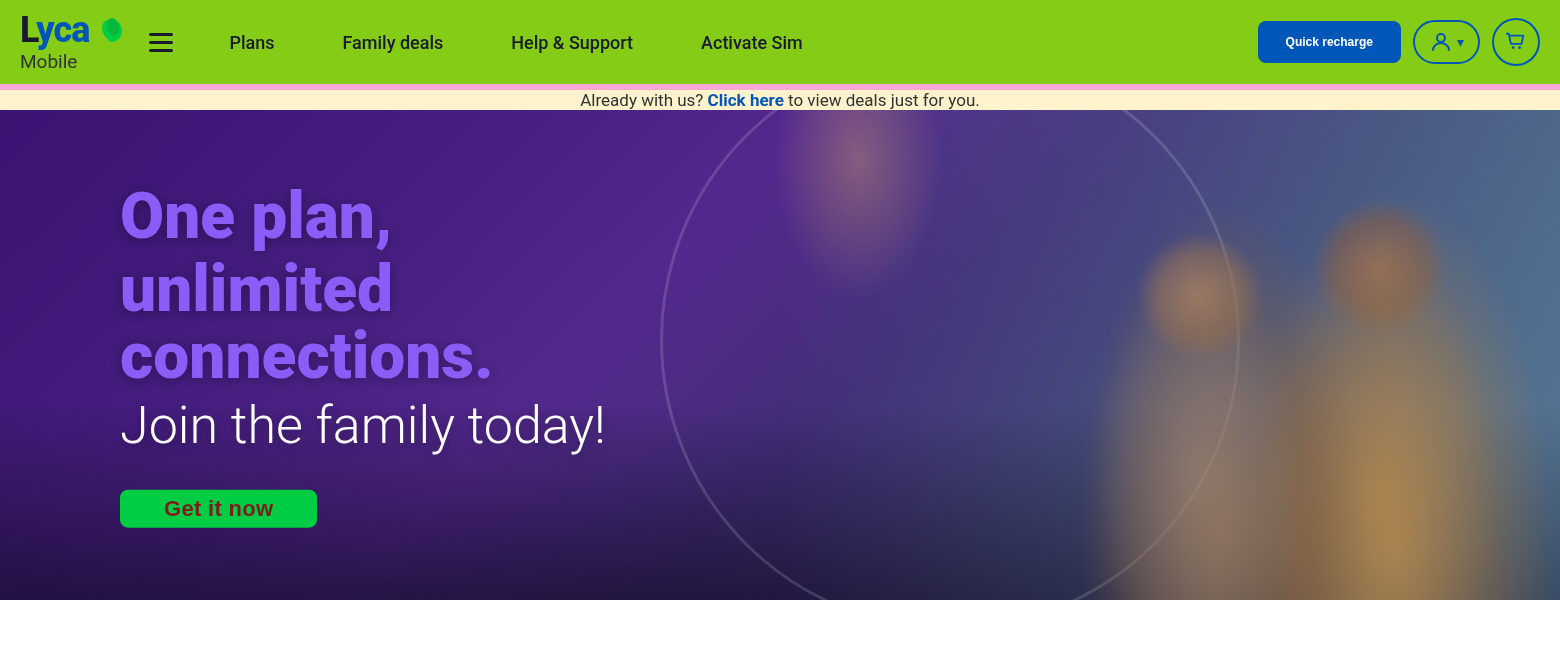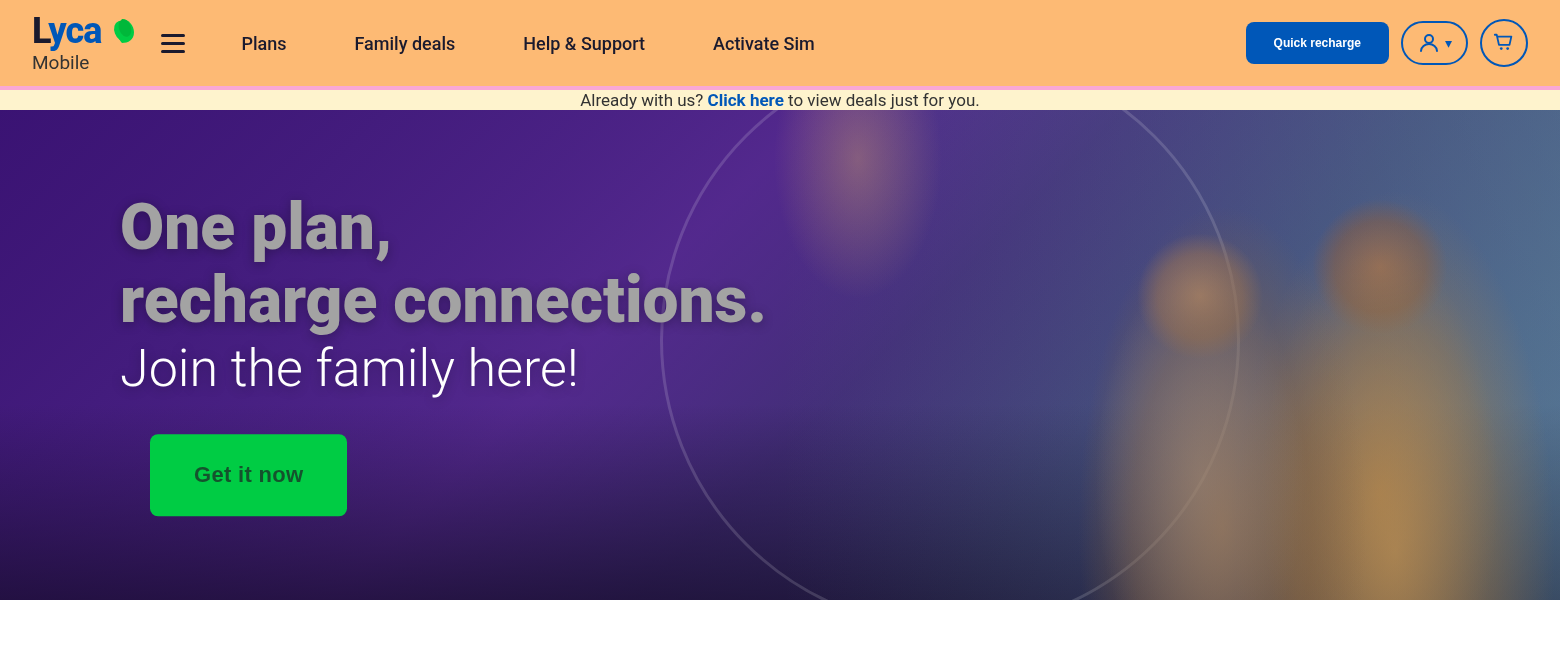--- a/index.html
+++ b/index.html
@@ -11,24 +11,24 @@
     body {
       font-family: -apple-system, BlinkMacSystemFont, 'Segoe UI', Roboto, Arial, sans-serif;
       width: 1560px;
       overflow-x: hidden;
     }
 
     
     .header {
       display: flex;
       align-items: center;
-      padding: 0 32px;
+      padding: 0 20px;
       height: 90px;
-      background: #fdba74;
-      border-bottom: 4px solid #f9a8d4;
+      background: #84cc16;
+      border-bottom: 6px solid #f9a8d4;
       position: relative;
       z-index: 10;
     }
 
     .logo-area {
       display: flex;
       align-items: center;
       gap: 10px;
       margin-right: 20px;
       text-decoration: none;
@@ -245,46 +245,45 @@
       left: 120px;
       top: 50%;
       transform: translateY(-50%);
       z-index: 5;
       max-width: 650px;
     }
 
     .hero-title-bold {
       font-size: 64px;
       font-weight: 900;
-      color: #a3a3a3;
+      color: #8b5cf6;
       line-height: 1.05;
       text-shadow: 0 2px 12px rgba(0,0,0,0.3);
       margin-bottom: 6px;
     }
 
     .hero-title-light {
       font-size: 52px;
       font-weight: 300;
       color: #ffffff;
       line-height: 1.1;
       text-shadow: 0 2px 12px rgba(0,0,0,0.3);
       margin-bottom: 36px;
     }
 
     .get-it-now-btn {
       background: #00cc44;
-      color: #14532d;
+      color: #7f1d1d;
       border: none;
       border-radius: 8px;
-      padding: 28px 44px;
+      padding: 6px 44px;
       font-size: 22px;
       font-weight: 800;
       cursor: pointer;
       letter-spacing: 0.3px;
-      margin-left: 30px;
     }
   </style>
 </head>
 <body>
 
 <header class="header">
 
   <a class="logo-area" href="#">
     <div style="display:flex;flex-direction:column;align-items:flex-start;">
       <div style="display:flex;align-items:center;gap:6px;">
@@ -344,17 +343,17 @@
 </div>
 
 <section class="hero">
   <div class="hero-bg"></div>
   <div class="hero-room"></div>
   <div class="hero-circle"></div>
   <div class="hero-people"></div>
 
   <div class="hero-content">
     <div class="hero-title-bold">One plan,</div>
-    <div class="hero-title-bold">recharge connections.</div>
-    <div class="hero-title-light">Join the family here!</div>
+    <div class="hero-title-bold">unlimited connections.</div>
+    <div class="hero-title-light">Join the family today!</div>
     <button class="get-it-now-btn">Get it now</button>
   </div>
 </section>
 
 </body></html>

